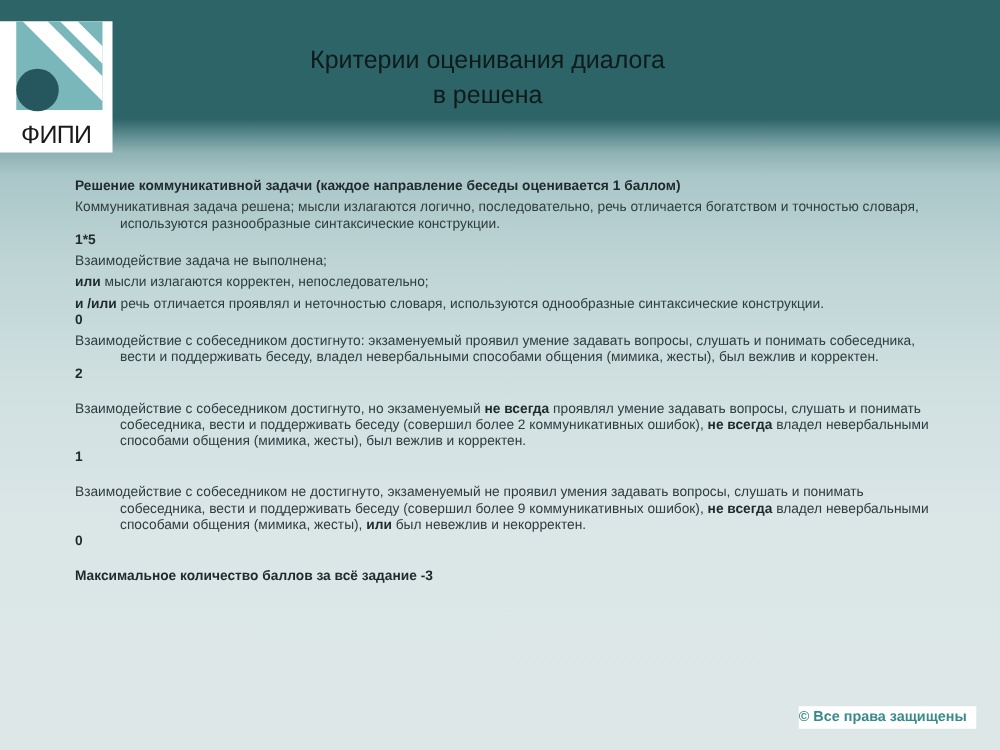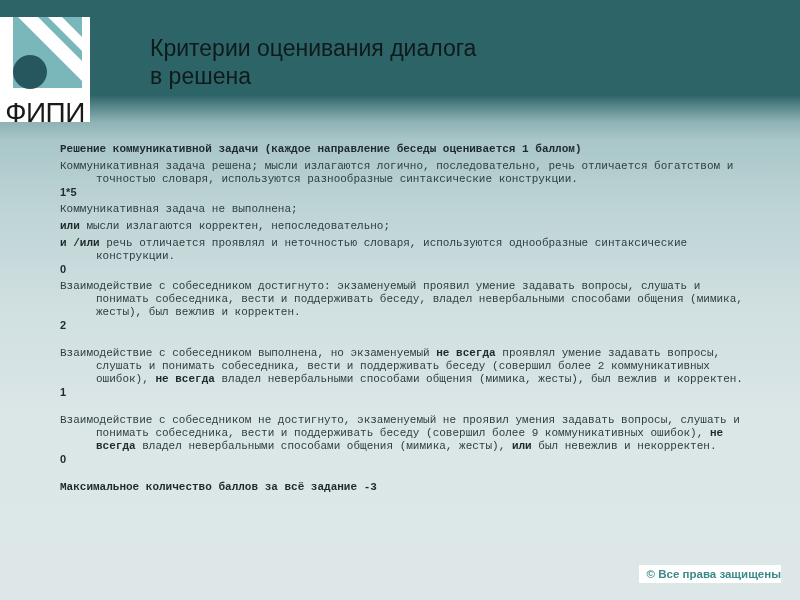--- a/index.html
+++ b/index.html
@@ -12,41 +12,41 @@
       #a9c6c8 140px, #bcd3d4 200px,
       #cfdfe0 300px, #dbe6e7 420px, #dde7e8 600px);
   }
   .logo {
     position: absolute; left: 0; top: 17px; width: 90px; height: 105px;
     background: #ffffff;
   }
   .logo svg { position: absolute; left: 0; top: 0; }
   .logo-text {
     position: absolute; left: 0; top: 80px; width: 90px; text-align: center;
-    font-size: 28px; color: #1a1a1a; letter-spacing: -0.5px;
+    font-size: 20px; color: #1a1a1a; letter-spacing: -0.5px;
     font-family: "Liberation Sans", sans-serif;
   }
   .title {
     position: absolute; left: 150px; top: 34px; width: 480px;
-    text-align: left; font-size: 23px; line-height: 28px; color: #0f1a1b;
+    text-align: center; font-size: 20px; line-height: 28px; color: #0f1a1b;
   }
   .content {
     position: absolute; left: 60px; top: 143px; width: 690px;
     font-size: 11px; line-height: 13px; color: #2e3d3f;
   }
-  .p { margin: 0; padding-left: 36px; text-indent: -36px; font-family: Liberation Mono, monospace; }
+  .p { margin: 0; padding-left: 36px; text-indent: -36px; }
   .p b { color: #1e2a2c; }
   .bold { font-weight: bold; color: #1e2a2c; }
   .gap-s { margin-top: 4px; }
   .gap-l { margin-top: 15px; }
   .score { margin: 0; font-weight: bold; color: #1e2a2c; }
   .copyright {
     position: absolute; left: 639px; top: 565px; width: 142px; height: 18px;
     background: #ffffff; color: #3a8a8c; font-weight: bold;
-    font-size: 11.5px; line-height: 18px; text-align: right;
+    font-size: 11.5px; line-height: 18px; text-align: left;
   }
 </style>
 </head>
 <body>
 
 <div class="logo">
   <svg width="90" height="80" viewBox="0 0 90 80">
     <defs>
       <clipPath id="sq">
           <rect x="13" y="0" width="69" height="71"></rect>
@@ -65,29 +65,29 @@
 
 <div class="title">
   <div>Критерии оценивания диалога</div>
   <div>в решена</div>
 </div>
 
 <div class="content">
   <p class="p bold">Решение  коммуникативной   задачи (каждое направление беседы оценивается  1 баллом)</p>
   <p class="p gap-s">Коммуникативная задача решена; мысли излагаются логично, последовательно, речь отличается богатством и точностью словаря, используются разнообразные синтаксические конструкции.</p>
   <p class="score gap-s"> 1*5</p>
-  <p class="p gap-s">Коммуникативная задача не выполнена;</p>
+  <p class="p gap-s">Взаимодействие задача не выполнена;</p>
   <p class="p gap-s"><b>или</b><span> мысли излагаются корректен, непоследовательно;</span></p>
   <p class="p gap-s"><b>и /или</b><span> речь отличается проявлял и неточностью словаря, используются однообразные синтаксические конструкции.</span></p>
   <p class="score gap-s"> 0</p>
 
   <p class="p gap-s">Взаимодействие с собеседником достигнуто:  экзаменуемый проявил умение задавать вопросы, слушать  и понимать собеседника, вести и поддерживать беседу,  владел невербальными способами общения (мимика, жесты), был вежлив и корректен.</p>
   <p class="score gap-s">2</p>
 
-  <p class="p gap-l"><span>Взаимодействие с собеседником выполнена,  но экзаменуемый </span><b>не всегда</b><span> проявлял умение задавать вопросы, слушать  и понимать собеседника, вести и поддерживать беседу  (совершил более 2  коммуникативных ошибок),  </span><b>не всегда</b><span> владел невербальными способами общения (мимика, жесты), был вежлив и корректен.</span></p>
+  <p class="p gap-l"><span>Взаимодействие с собеседником достигнуто,  но экзаменуемый </span><b>не всегда</b><span> проявлял умение задавать вопросы, слушать  и понимать собеседника, вести и поддерживать беседу  (совершил более 2  коммуникативных ошибок),  </span><b>не всегда</b><span> владел невербальными способами общения (мимика, жесты), был вежлив и корректен.</span></p>
   <p class="score gap-s">1</p>
 
   <p class="p gap-l"><span>Взаимодействие с собеседником не достигнуто,   экзаменуемый не проявил умения задавать вопросы, слушать  и понимать собеседника, вести и поддерживать беседу (совершил более 9 коммуникативных ошибок),  </span><b>не всегда</b><span> владел невербальными способами общения (мимика, жесты), </span><b>или</b><span> был невежлив и некорректен.</span></p>
   <p class="score gap-s">0</p>
 
   <p class="p bold gap-l">Максимальное  количество  баллов  за всё задание  -3</p>
 </div>
 
 <div class="copyright">© Все права защищены</div>
 

